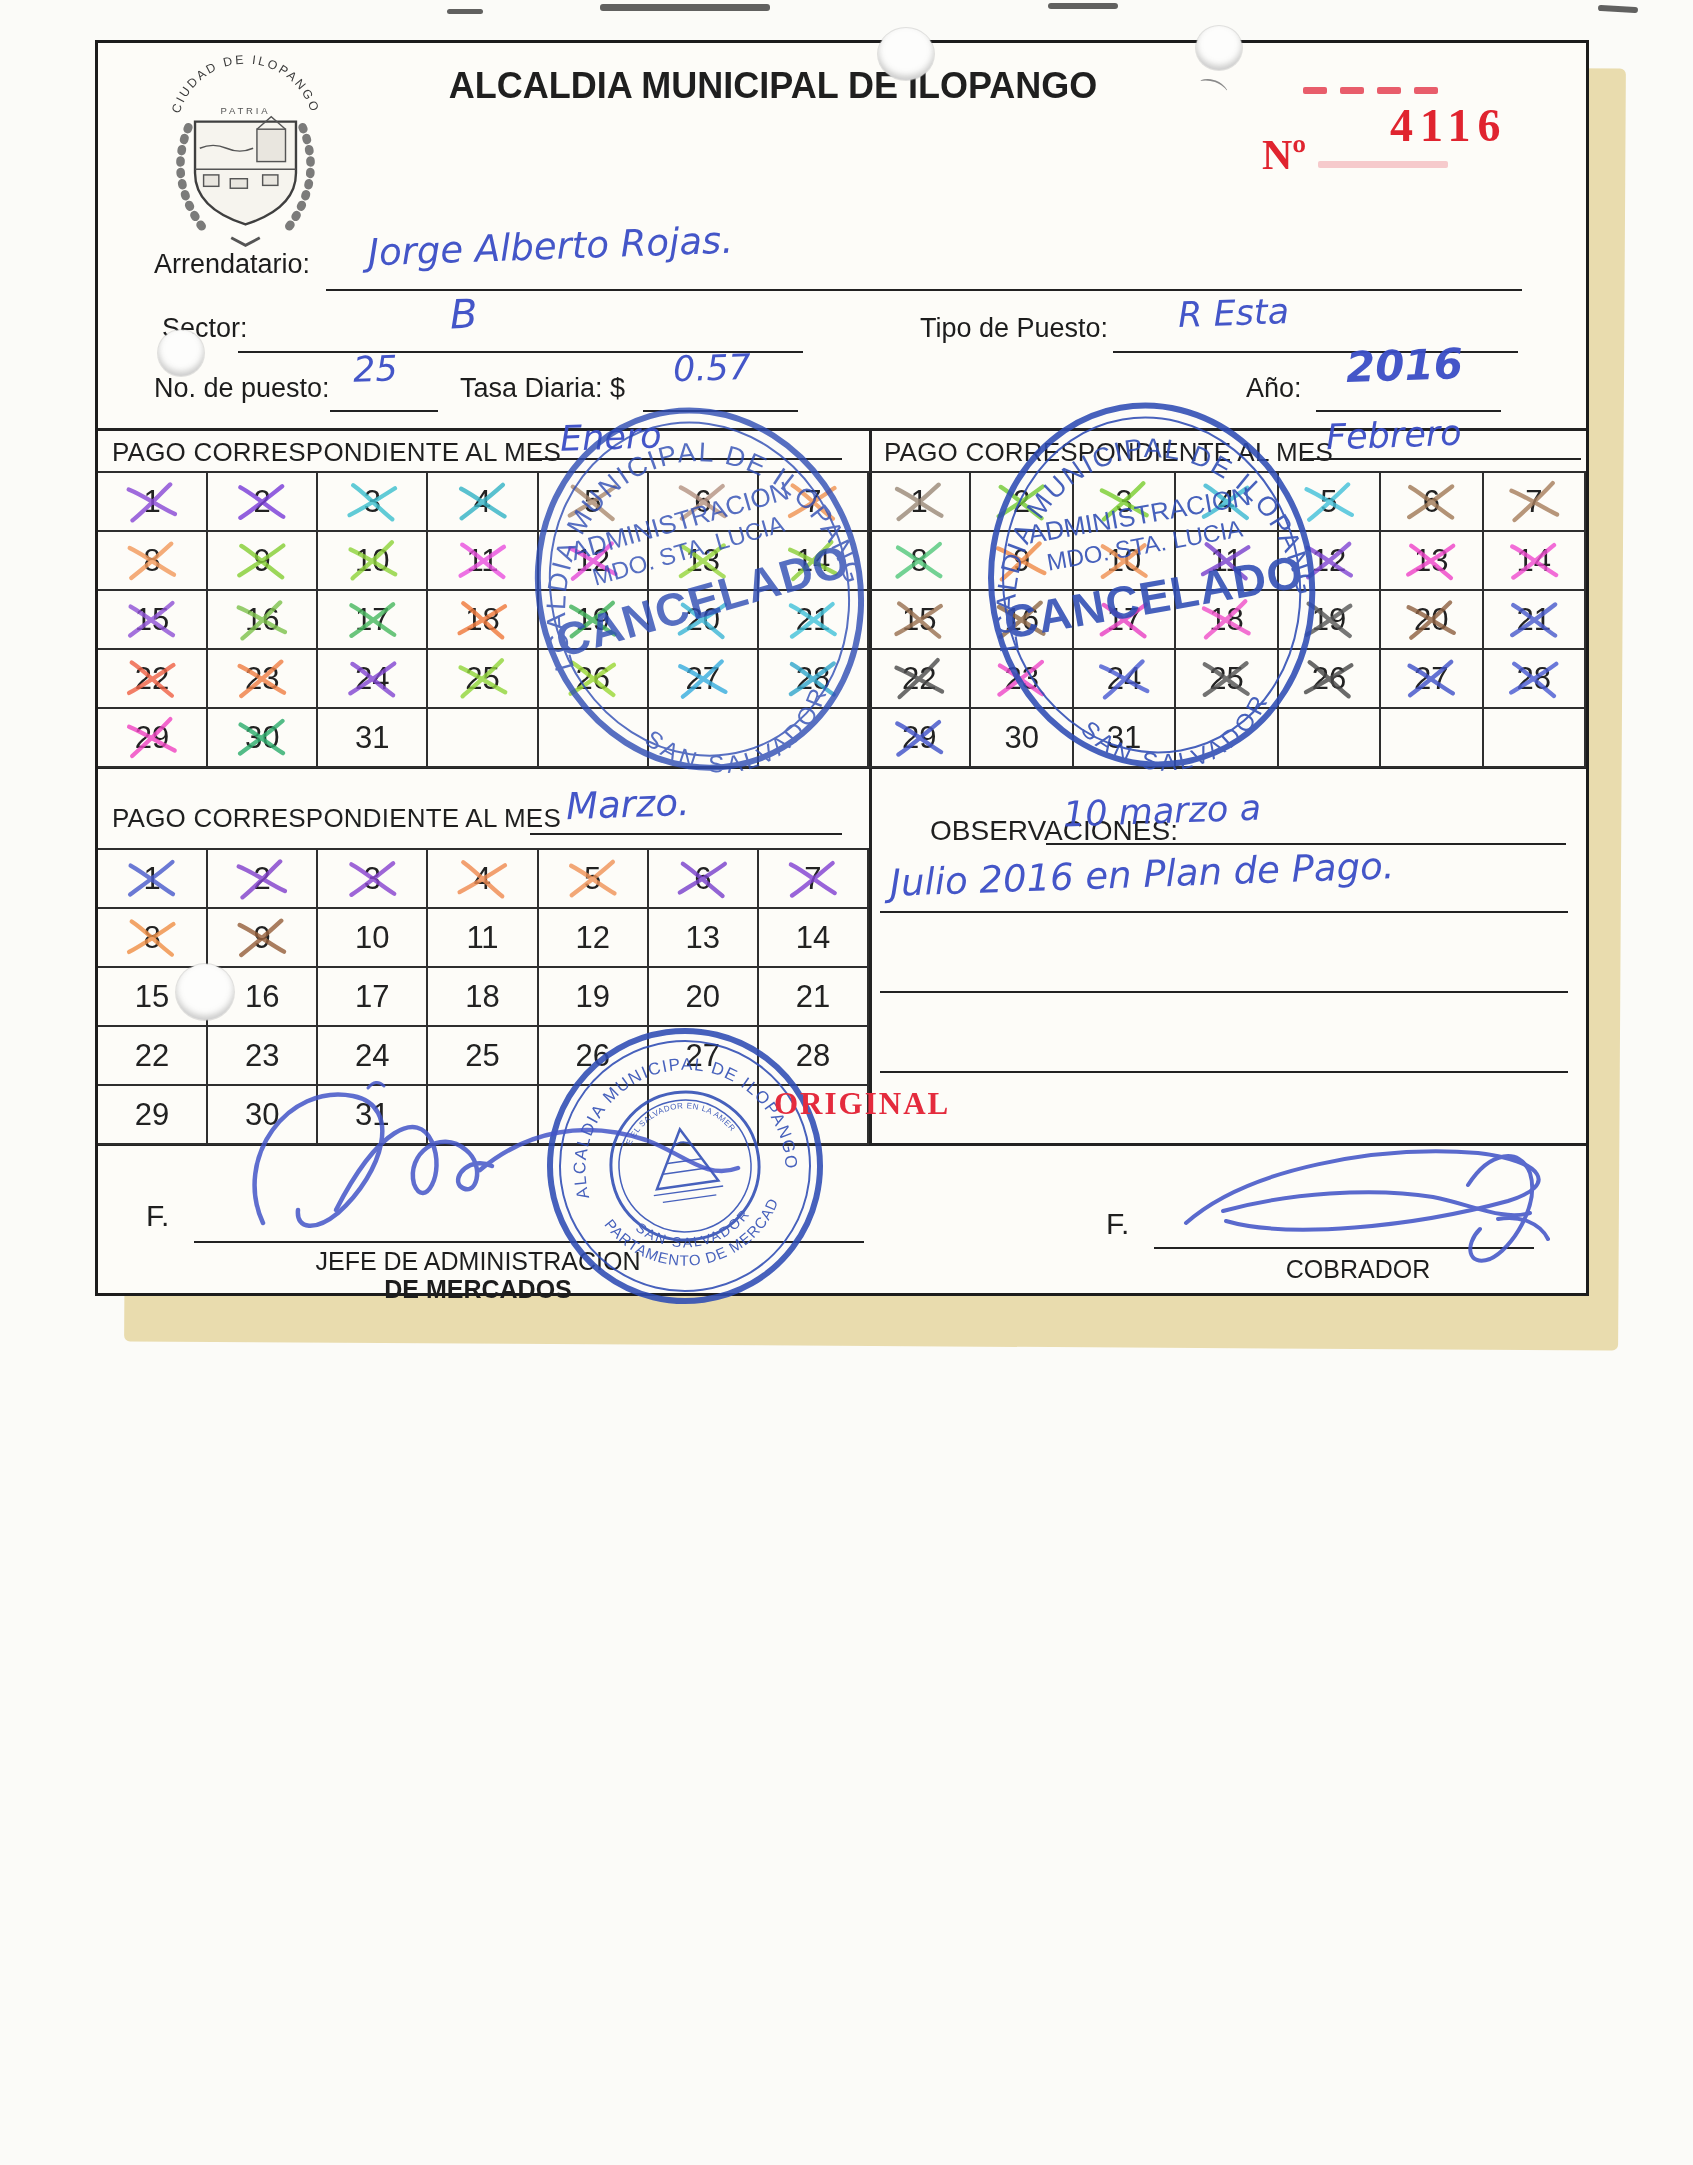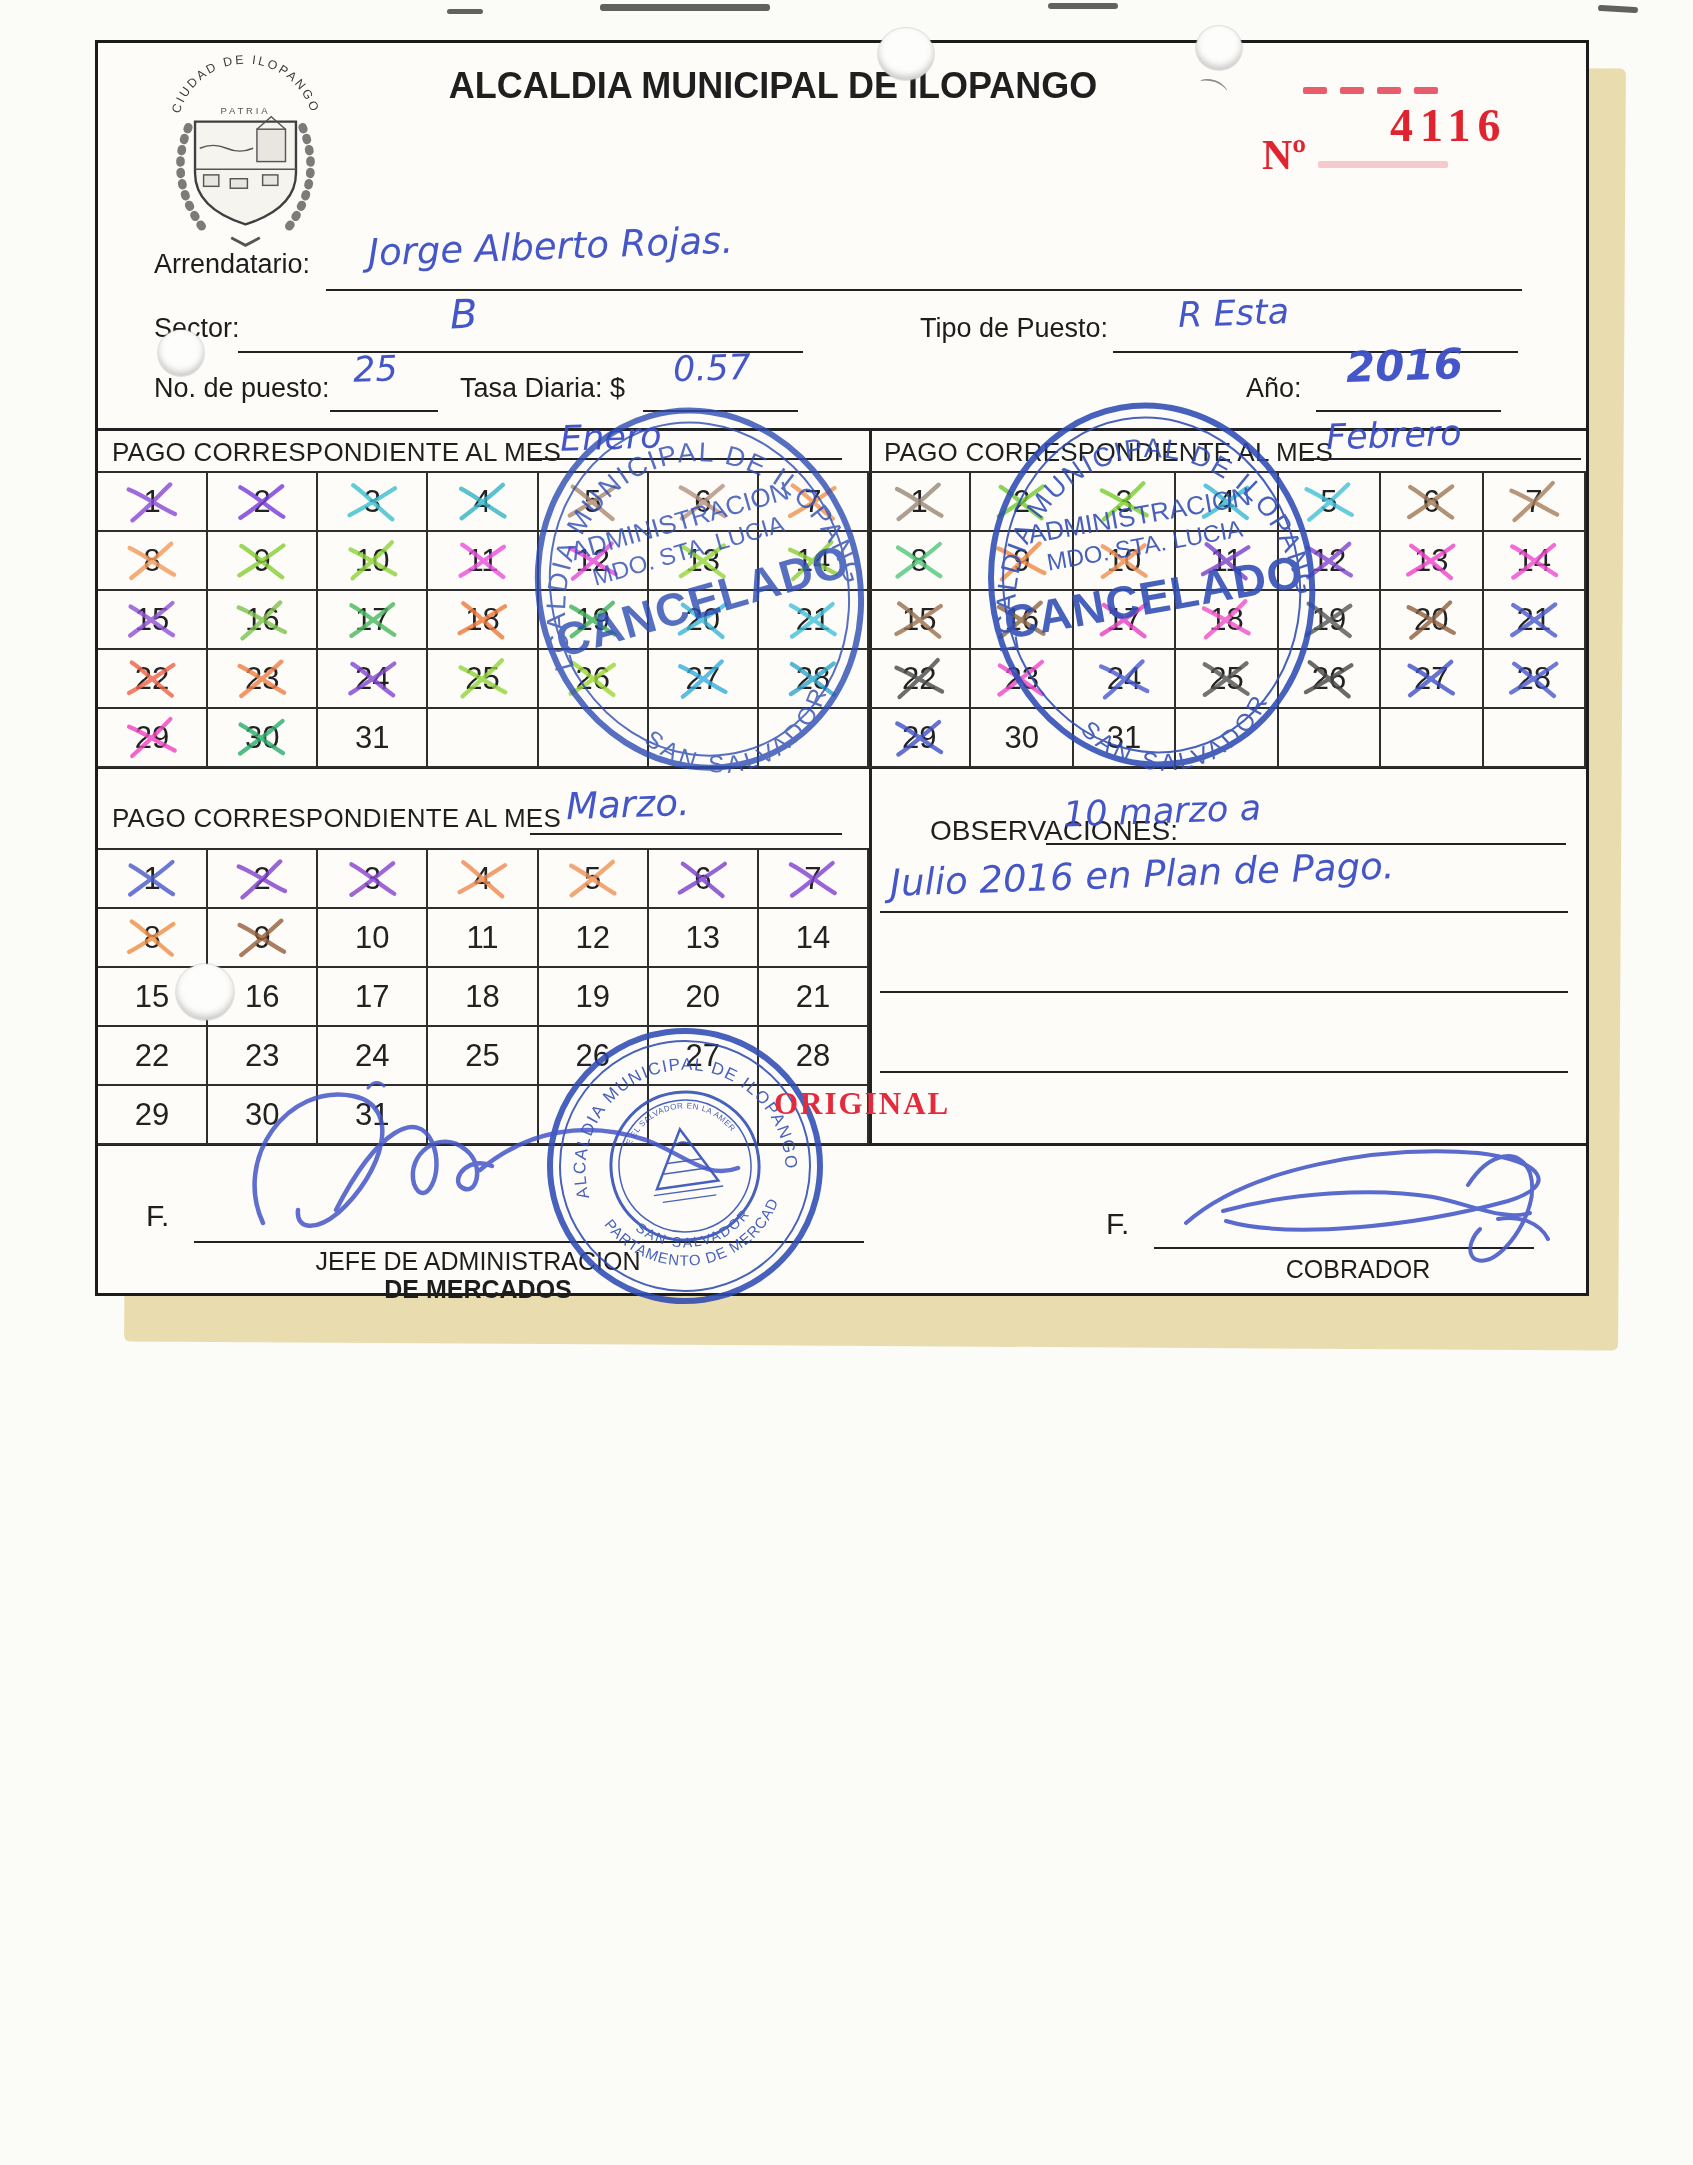--- a/index.html
+++ b/index.html
@@ -98,21 +98,21 @@
   <div class="red-dash" style="left:1279px;top:44px;width:24px;"></div>
   <div class="red-dash" style="left:1316px;top:44px;width:24px;"></div>
   <div class="red-dash" style="left:1220px;top:118px;width:130px;opacity:.25;"></div>
   <div class="numero" style="left:1164px;top:56px;font-size:42px;color:#e0242f;margin-top:32px;">Nº</div>
   <div class="numero" style="left:1292px;top:56px;font-size:46px;color:#e0242f;letter-spacing:7px;">4116</div>
 
   <div class="lbl" style="left:56px;top:206px;">Arrendatario:</div>
   <div class="rule" style="left:228px;top:246px;width:1196px;"></div>
   <div class="hw" style="left:270px;top:182px;font-size:37px;">Jorge Alberto Rojas.</div>
 
-  <div class="lbl" style="left:56px;top:270px;">Sector:</div>
+  <div class="lbl" style="left:64px;top:270px;">Sector:</div>
   <div class="rule" style="left:140px;top:308px;width:565px;"></div>
   <div class="hw" style="left:352px;top:248px;font-size:40px;">B</div>
 
   <div class="lbl" style="left:822px;top:270px;">Tipo de Puesto:</div>
   <div class="rule" style="left:1015px;top:308px;width:405px;"></div>
   <div class="hw" style="left:1080px;top:250px;font-size:35px;">R Esta</div>
 
   <div class="lbl" style="left:56px;top:330px;">No. de puesto:</div>
   <div class="rule" style="left:232px;top:367px;width:108px;"></div>
   <div class="hw" style="left:255px;top:306px;font-size:35px;">25</div>

